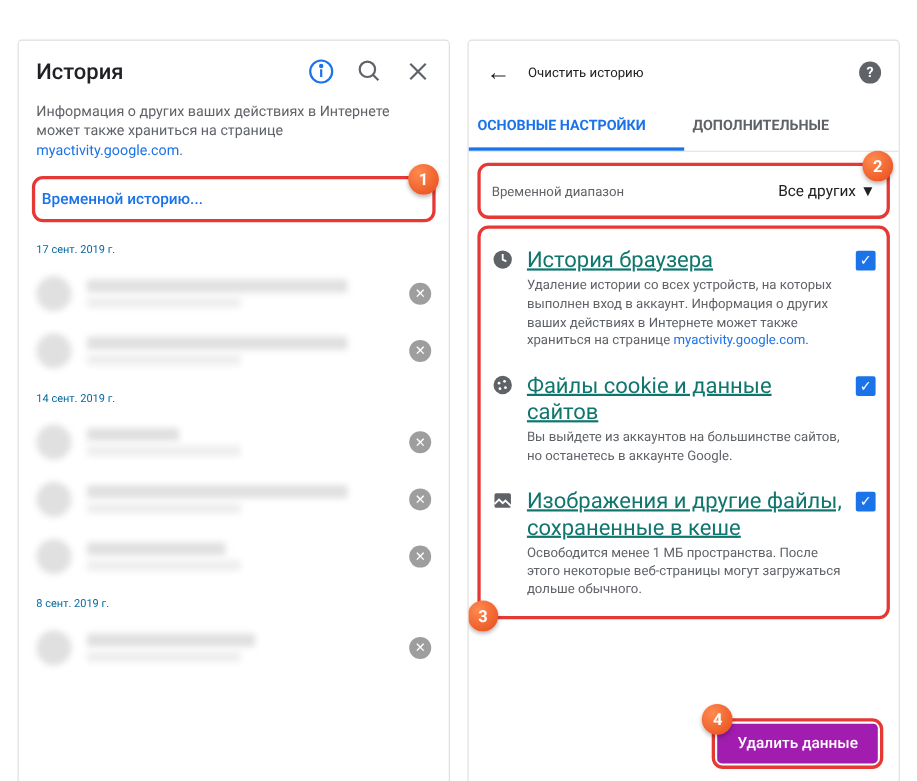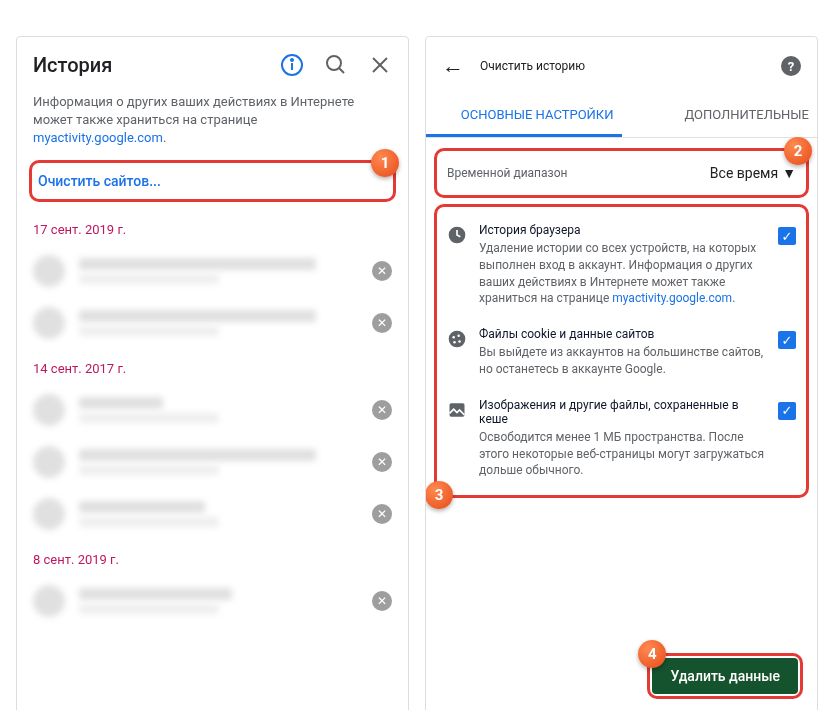--- a/index.html
+++ b/index.html
@@ -8,45 +8,45 @@
 .phone { width: 393px; height: 678px; border: 1px solid #ddd; border-radius: 4px; background: #fff; overflow: hidden; position: relative; }
 .header { display: flex; align-items: center; padding: 16px; gap: 16px; }
 .header-left .title { font-size: 20px; font-weight: 500; color: #202124; flex: 1; }
 .header-icons { margin-left: auto; display: flex; gap: 20px; align-items: center; }
 .icon-btn { width: 24px; height: 24px; display: flex; align-items: center; justify-content: center; cursor: pointer; }
 .info-icon { color: #1a73e8; }
 .desc { padding: 0 16px 8px; font-size: 13px; color: #5f6368; line-height: 1.4; }
 .link { color: #1a73e8; }
 .highlight-box { border: 3px solid #e53935; border-radius: 10px; margin: 4px 12px 8px; padding: 10px 6px; position: relative; }
 .clear-btn { color: #1a73e8; font-size: 14px; font-weight: 500; }
-.date-header { padding: 12px 16px 8px; font-size: 13px; color: #be185d; }
+.date-header { padding: 12px 16px 8px; font-size: 10px; color: #0369a1; }
 .history-item { display: flex; align-items: center; padding: 10px 16px; gap: 14px; }
 .favicon { width: 32px; height: 32px; border-radius: 50%; background: #e0e0e0; filter: blur(3px); }
 .item-text { flex: 1; }
 .item-title { height: 12px; background: #e0e0e0; border-radius: 2px; margin-bottom: 4px; filter: blur(3px); width: 85%; }
 .item-url { height: 10px; background: #eee; border-radius: 2px; filter: blur(3px); width: 50%; }
 .del-icon { width: 20px; height: 20px; border-radius: 50%; background: #9e9e9e; color: #fff; display: flex; align-items: center; justify-content: center; font-size: 12px; }
 .back-arrow { font-size: 22px; color: #202124; cursor: pointer; }
 .title2 { font-size: 12px; color: #202124; flex: 1; }
 .help-icon { width: 20px; height: 20px; border-radius: 50%; background: #5f6368; color: #fff; display: flex; align-items: center; justify-content: center; font-size: 13px; font-weight: bold; }
 .tabs { display: flex; border-bottom: 1px solid #e0e0e0; }
-.tab { flex: 1; text-align: right; padding: 12px 8px; font-size: 13px; font-weight: 400; color: #5f6368; cursor: pointer; }
+.tab { flex: 1; text-align: left; padding: 12px 8px; font-size: 13px; font-weight: 700; color: #5f6368; cursor: pointer; }
 .tab.active { color: #1a73e8; border-bottom: 3px solid #1a73e8; }
 .range-box { border: 3px solid #e53935; border-radius: 10px; margin: 10px 8px 6px; padding: 14px 10px; display: flex; align-items: center; position: relative; }
 .range-label { font-size: 12px; color: #5f6368; flex: 1; }
 .range-value { font-size: 14px; color: #202124; display: flex; align-items: center; gap: 4px; }
 .options-box { border: 3px solid #e53935; border-radius: 10px; margin: 6px 8px; padding: 6px 4px; position: relative; }
 .option { display: flex; align-items: flex-start; padding: 10px 6px; gap: 12px; }
 .opt-icon { width: 20px; height: 20px; margin-top: 2px; color: #5f6368; flex-shrink: 0; display: flex; align-items: center; justify-content: center; }
 .opt-text { flex: 1; }
-.opt-title { font-size: 12px; color: #0f172a; margin-bottom: 3px; }
+.opt-title { font-size: 20px; color: #0f766e; margin-bottom: 3px; text-decoration: underline; }
 .opt-desc { font-size: 12px; color: #5f6368; line-height: 1.4; }
 .checkbox { width: 18px; height: 18px; background: #1a73e8; border-radius: 2px; display: flex; align-items: center; justify-content: center; color: #fff; font-size: 13px; margin-top: 4px; flex-shrink: 0; }
 .delete-box { border: 3px solid #e53935; border-radius: 10px; position: absolute; bottom: 14px; right: 14px; padding: 2px; }
-.delete-btn { background: #14532d; color: #fff; padding: 10px 18px; border-radius: 4px; font-size: 14px; font-weight: 500; cursor: pointer; }
+.delete-btn { background: #a21caf; color: #fff; padding: 10px 18px; border-radius: 4px; font-size: 14px; font-weight: 500; cursor: pointer; }
 .badge { position: absolute; width: 28px; height: 28px; border-radius: 50%; background: radial-gradient(circle at 35% 30%, #ff8a50, #e64a19); color: #fff; display: flex; align-items: center; justify-content: center; font-weight: bold; font-size: 15px; box-shadow: 0 2px 4px rgba(0,0,0,0.3); z-index: 10; }
 .b1 { top: -14px; right: -6px; }
 .b2 { top: -14px; right: -6px; }
 .b3 { bottom: -14px; left: -12px; }
 .b4 { top: -16px; left: -12px; }
 svg { width: 100%; height: 100%; }
 </style>
 </head>
 <body>
 
@@ -74,21 +74,21 @@
               <line x1="5" y1="5" x2="19" y2="19"></line>
               <line x1="19" y1="5" x2="5" y2="19"></line>
             </svg>
         </div>
       </div>
     </div>
     <div class="desc">
       <span>Информация о других ваших действиях в Интернете может также храниться на странице </span><span class="link">myactivity.google.com</span>.
     </div>
     <div class="highlight-box">
-      <div class="clear-btn">Очистить сайтов...</div>
+      <div class="clear-btn">Временной историю...</div>
       <div class="badge b1">1</div>
     </div>
 
     <div class="date-header">17 сент. 2019 г.</div>
     <div class="history-item">
         <div class="favicon"></div>
         <div class="item-text">
           <div class="item-title"></div>
           <div class="item-url"></div>
         </div>
@@ -96,21 +96,21 @@
       </div>
     <div class="history-item">
         <div class="favicon"></div>
         <div class="item-text">
           <div class="item-title"></div>
           <div class="item-url"></div>
         </div>
         <div class="del-icon">✕</div>
       </div>
 
-    <div class="date-header">14 сент. 2017 г.</div>
+    <div class="date-header">14 сент. 2019 г.</div>
     <div class="history-item">
         <div class="favicon"></div>
         <div class="item-text">
           <div class="item-title" style="width:30%"></div>
           <div class="item-url"></div>
         </div>
         <div class="del-icon">✕</div>
       </div>
     <div class="history-item">
         <div class="favicon"></div>
@@ -147,21 +147,21 @@
       <div class="help-icon">?</div>
     </div>
     <div class="tabs">
       <div class="tab active">ОСНОВНЫЕ НАСТРОЙКИ</div>
       <div class="tab">ДОПОЛНИТЕЛЬНЫЕ</div>
     </div>
 
     <div class="range-box">
       <div class="range-label">Временной диапазон</div>
       <div class="range-value">
-        <span>Все время</span>
+        <span>Все других</span>
         <span>▼</span>
       </div>
       <div class="badge b2">2</div>
     </div>
 
     <div class="options-box">
       <div class="option">
         <div class="opt-icon">
             <svg viewBox="0 0 24 24" fill="#5f6368">
               <circle cx="12" cy="12" r="10"></circle>

